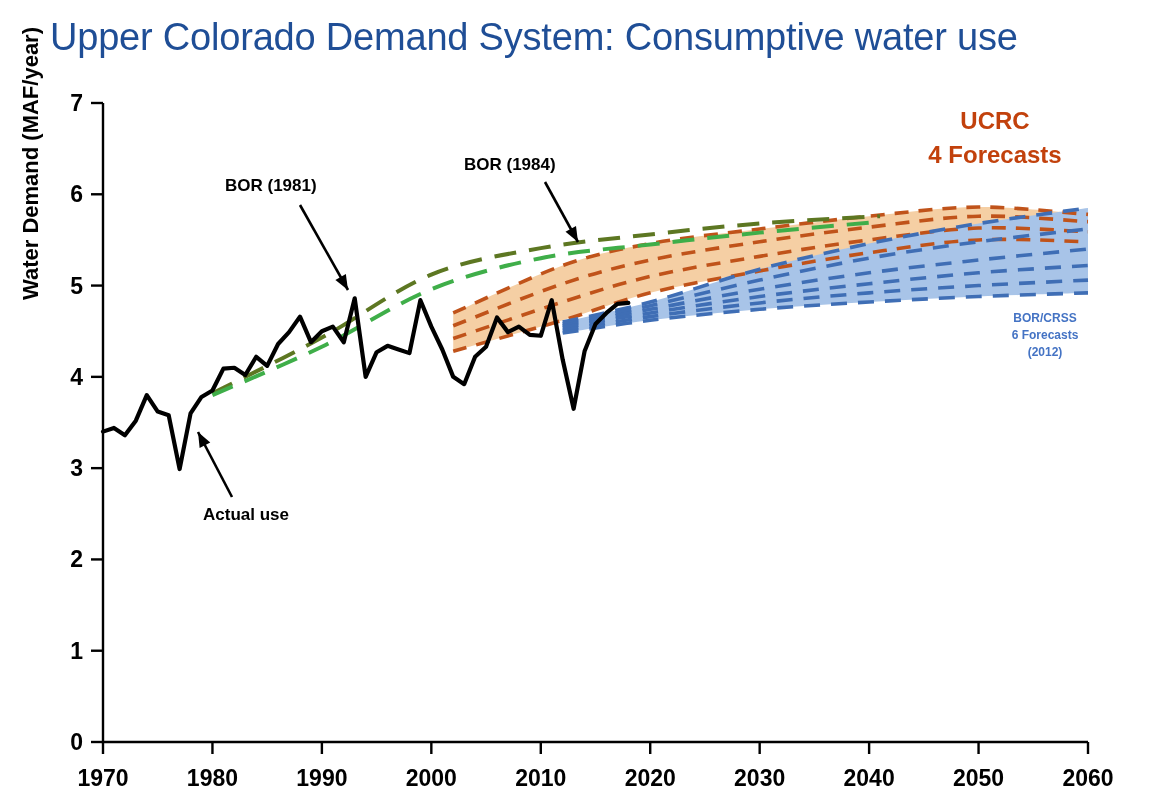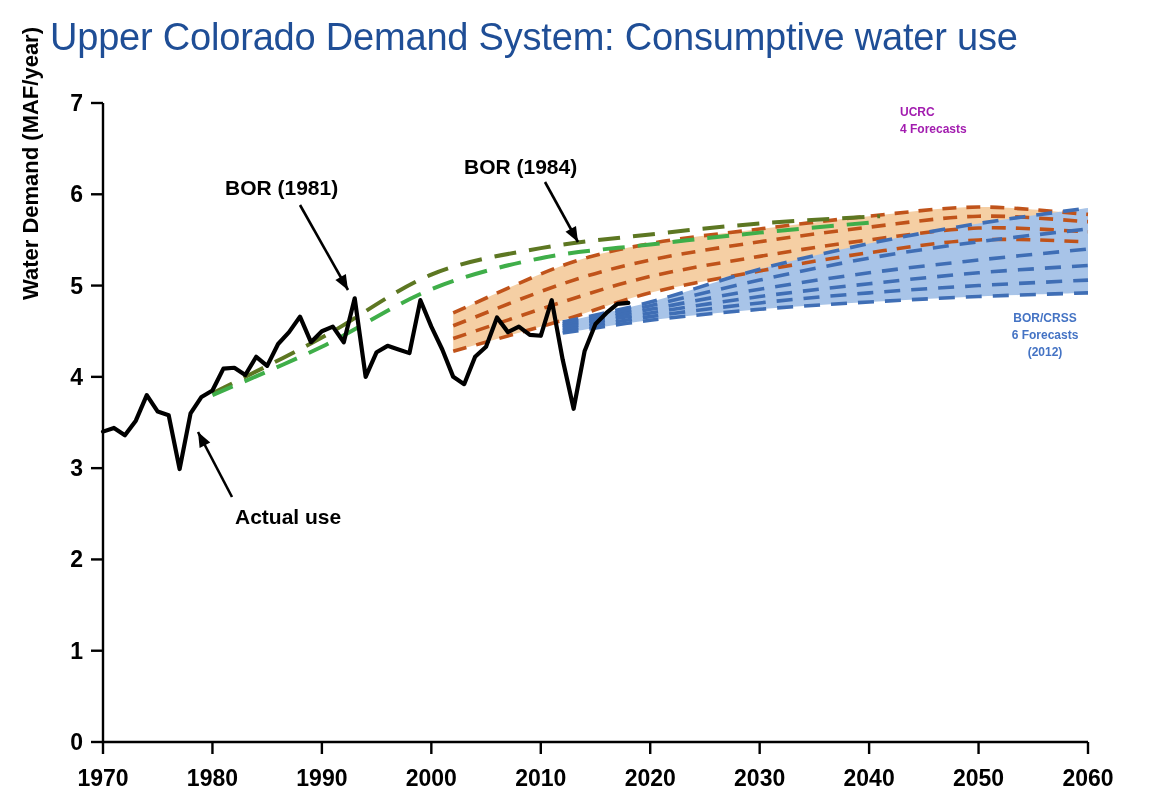--- a/index.html
+++ b/index.html
@@ -30,31 +30,31 @@
   .actual-line{fill:none;stroke:#000;stroke-width:4.2;stroke-linejoin:round;stroke-linecap:round;}
   .green-a{fill:none;stroke:#5d7722;stroke-width:4;stroke-dasharray:22 13;stroke-linecap:butt;}
   .green-b{fill:none;stroke:#3fae49;stroke-width:4;stroke-dasharray:22 13;stroke-linecap:butt;}
   .orange-band{fill:#f5cfa4;stroke:none;}
   .orange-line{fill:none;stroke:#c0531a;stroke-width:3.6;stroke-dasharray:14 10;stroke-linecap:butt;}
   .blue-band{fill:#a8c4e8;stroke:none;}
   .blue-line{fill:none;stroke:#3f6eb5;stroke-width:3.6;stroke-dasharray:16 11;stroke-linecap:butt;}
   .arrow{stroke:#000;stroke-width:2.6;fill:none;}
   .arrow-head{fill:#000;}
   .lbl-ucrc{
-    position:absolute;text-align:left;
-    color:#a21caf;font-size:12px;font-weight:bold;
+    position:absolute;text-align:center;
+    color:#c2410c;font-size:24px;font-weight:bold;
     line-height:1.42;white-space:nowrap;
   }
   .lbl-bor{
     position:absolute;text-align:center;
     color:#4473c4;font-size:12px;font-weight:bold;
     line-height:1.42;white-space:nowrap;
   }
   .ann-abs{
-    position:absolute;color:#000;font-size:21px;font-weight:bold;white-space:nowrap;
+    position:absolute;color:#000;font-size:17px;font-weight:bold;white-space:nowrap;
   }
 </style>
 </head>
 <body>
 
 <div id="chart-root">
 
   <div id="title">Upper Colorado Demand System: Consumptive water use</div>
 
   <svg id="plot" width="1152" height="798">
@@ -127,21 +127,21 @@
         <polygon points="198,432 199.63587362364706,448.07245835233226 210.26905217735288,442.5104880319323" class="arrow-head"></polygon>
       </g>
   </svg>
 
   <div style="position:absolute;left:18px;top:300px;transform:rotate(-90deg);transform-origin:left top;font-size:22px;font-weight:bold;color:#000;white-space:nowrap;">
     <span>Water Demand (MAF/year)</span>
   </div>
 
   <div class="ann-abs" style="left:225px;top:176px;">BOR (1981)</div>
   <div class="ann-abs" style="left:464px;top:155px;">BOR (1984)</div>
-  <div class="ann-abs" style="left:203px;top:505px;margin-left:32px;">Actual use</div>
+  <div class="ann-abs" style="left:203px;top:505px;">Actual use</div>
 
   <div class="lbl-ucrc" style="left:900px;top:104px;width:190px;">
     <div>UCRC</div>
     <div>4 Forecasts</div>
   </div>
 
   <div class="lbl-bor" style="left:960px;top:310px;width:170px;">
     <div>BOR/CRSS</div>
     <div>6 Forecasts</div>
     <div>(2012)</div>

